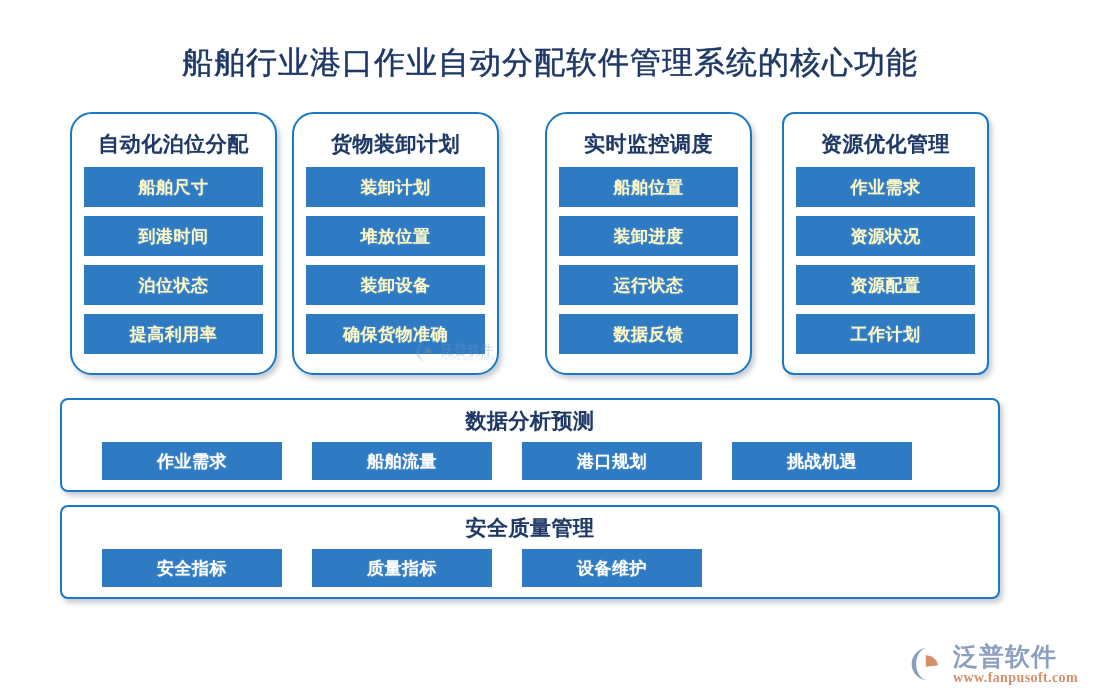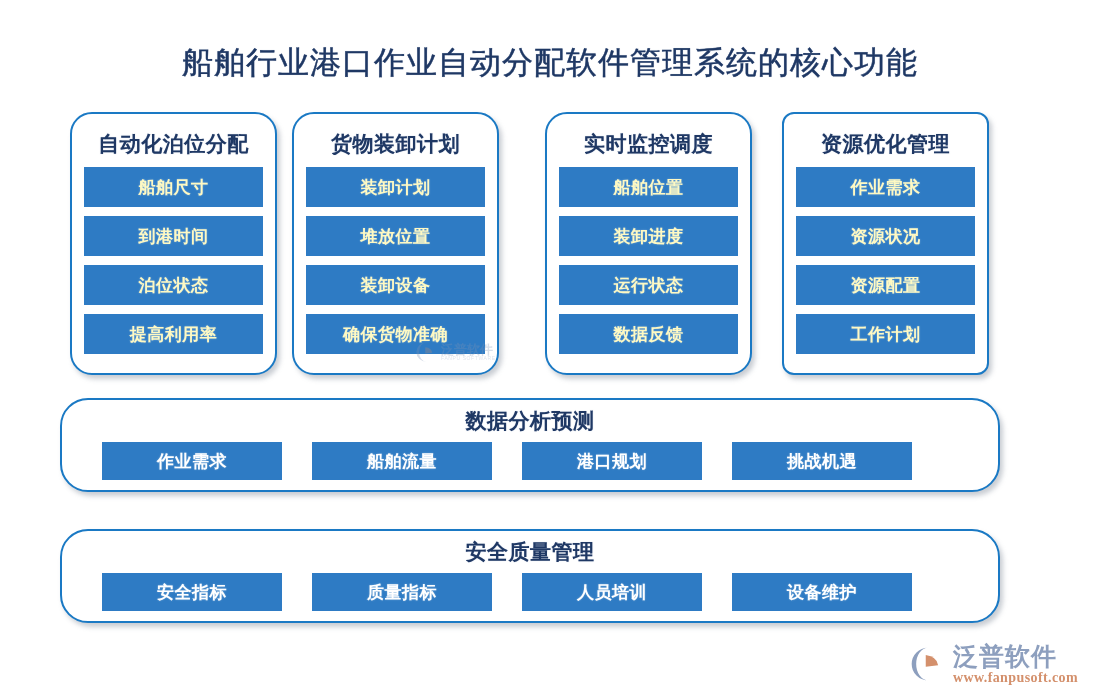--- a/index.html
+++ b/index.html
@@ -40,25 +40,25 @@
     display:flex; align-items:center; justify-content:center;
     color:#fef9c3; font-size:17px; font-weight:bold; letter-spacing:.5px;
     text-shadow:0 0 2px rgba(255,255,255,.35);
   }
 
   
   .wide-card {
     position:absolute; left:60px; width:940px; height:94px;
     background:#ffffff;
     border:2.4px solid #1A79C4;
-    border-radius:28px;
+    border-radius:8px;
     box-shadow:3px 4px 5px rgba(120,130,145,.40);
   }
   #section-analysis { top:398px; }
-  #section-safety   { top:505px;margin-top:24px; }
+  #section-safety   { top:505px; }
   .wide-card .card-head {
     text-align:center; font-size:21px; font-weight:bold; color:#1F3864;
     margin-top:7px; letter-spacing:.5px;
     text-shadow:0 0 1px rgba(130,150,185,.6);
   }
   .wide-row {
     position:absolute; left:40px; top:42px; width:860px;
     display:flex; gap:30px;
   }
   .pill-wide {
@@ -143,21 +143,20 @@
     <div class="pill-wide">港口规划</div>
     <div class="pill-wide">挑战机遇</div>
   </div>
 </div>
 
 <div class="wide-card" id="section-safety">
   <div class="card-head">安全质量管理</div>
   <div class="wide-row">
     <div class="pill-wide">安全指标</div>
     <div class="pill-wide">质量指标</div>
-    <div class="pill-wide">人员培训</div>
     <div class="pill-wide">设备维护</div>
   </div>
 </div>
 
 <div id="watermark">
   <svg class="wm-mark" viewBox="0 0 64 64">
     <path d="M32 4 A28 28 0 1 0 32 60 A20 28 0 1 1 32 4 Z" fill="#7d93b5"></path>
     <path d="M30 18 q18 2 20 16 l-20 2 Z" fill="#b98e76"></path>
   </svg>
   <div class="wm-txt">

